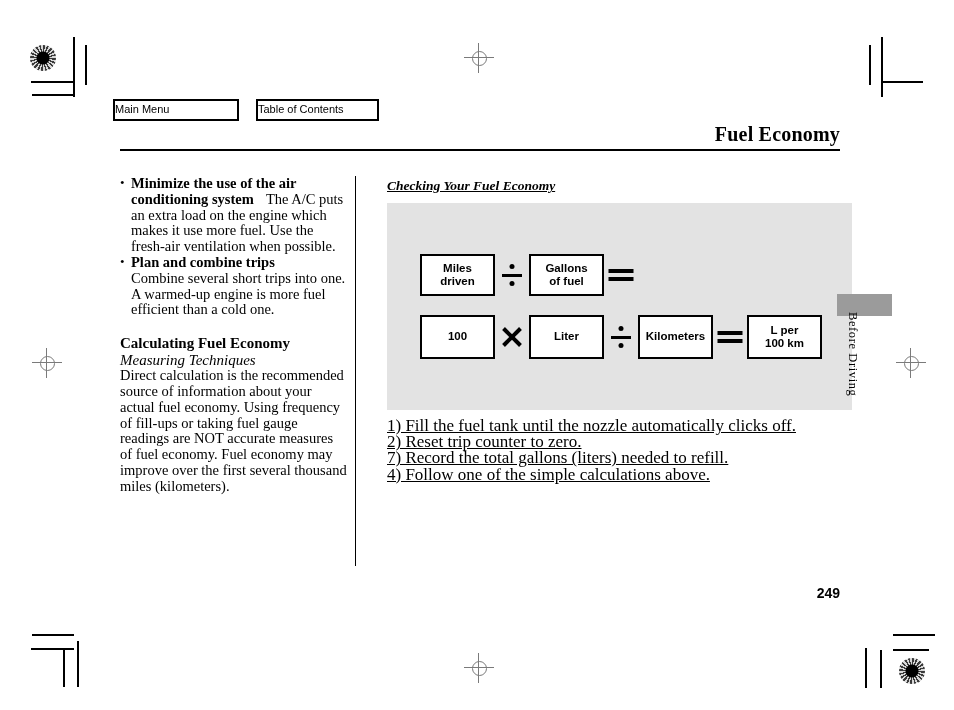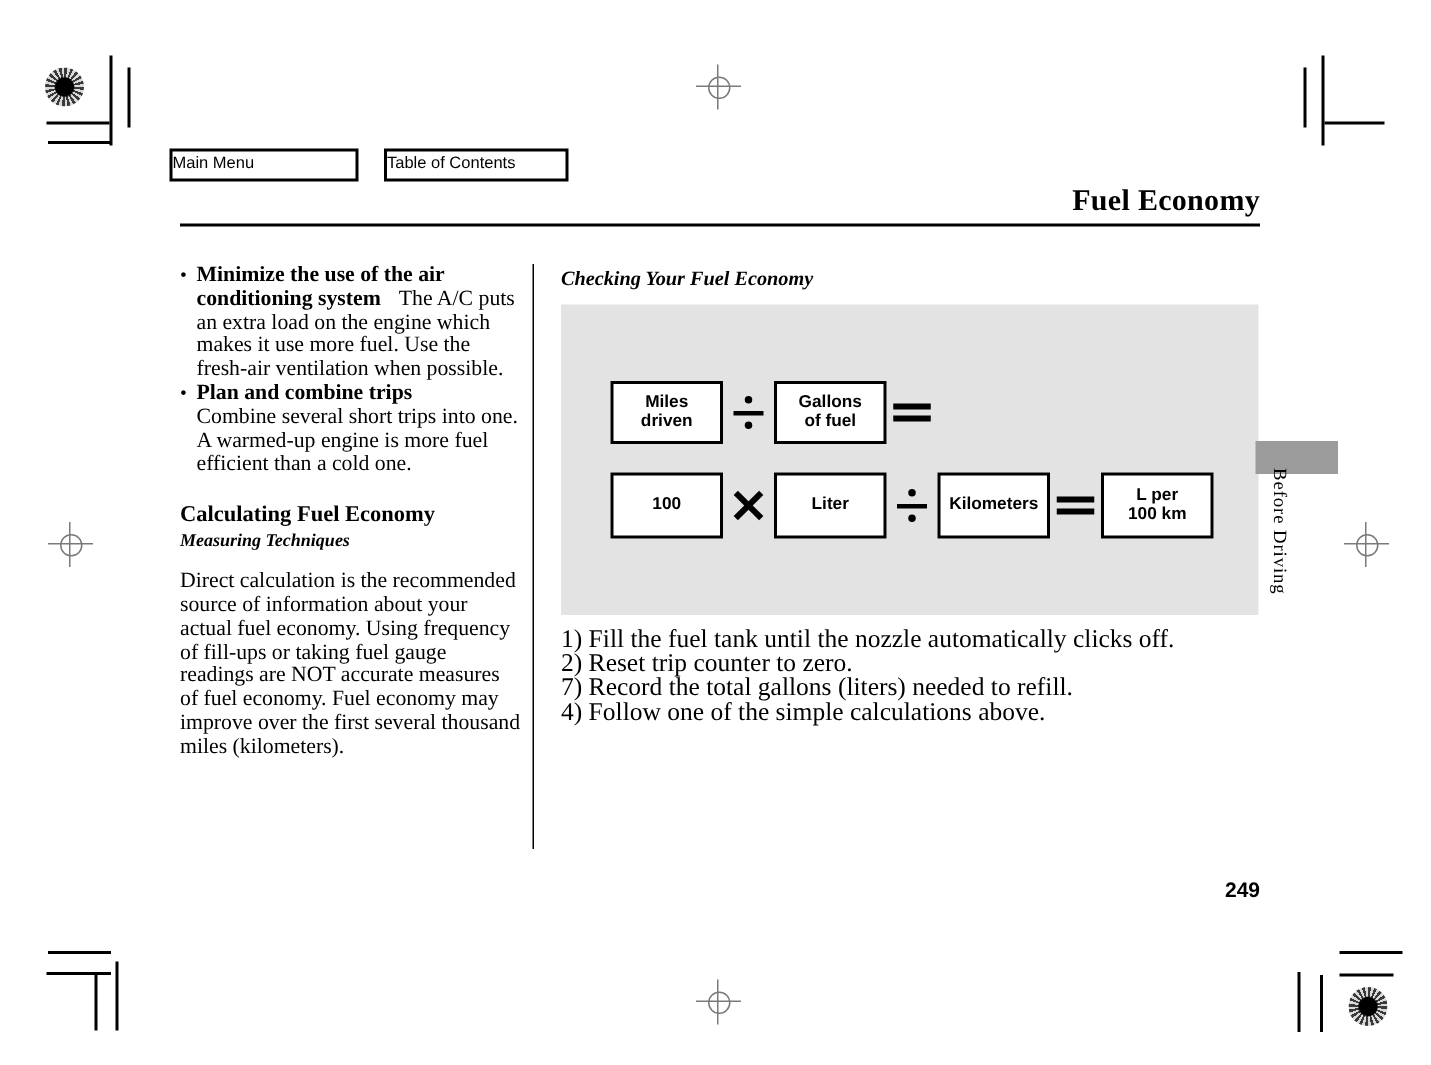--- a/index.html
+++ b/index.html
@@ -74,27 +74,27 @@
   .bullet-item { position: relative; padding-left: 11px; margin-bottom: 0px; }
   .bullet-item .dot { position: absolute; left: 0; top: -1px; font-size: 13px; line-height: 16px; }
   .bold-lead { font-weight: bold; }
   .gap-lead { display: inline-block; width: 12px; }
 
   .sec-head {
     font-weight: bold; font-size: 15px; line-height: 18px;
     margin-top: 16px; 
   }
   .sub-head {
-    font-weight: bold; font-style: italic; font-size: 12px; line-height: 16px;
-    margin-bottom: 12px;
+    font-weight: normal; font-style: italic; font-size: 15px; line-height: 16px;
+    margin-bottom: 0px;
   }
   .body-para { font-size: 14.5px; line-height: 15.8px; }
 
   
-  .right-col { position: absolute; left: 374px; top: 178px; width: 470px; }
+  .right-col { position: absolute; left: 387px; top: 178px; width: 470px; text-decoration: underline; }
   .fig-caption {
     font-weight: bold; font-style: italic; font-size: 13.5px; line-height: 16px;
     margin-bottom: 9px;
   }
 
   .fig-panel {
     position: relative;
     width: 465px; height: 207px;
     background: #e3e3e3;
   }

